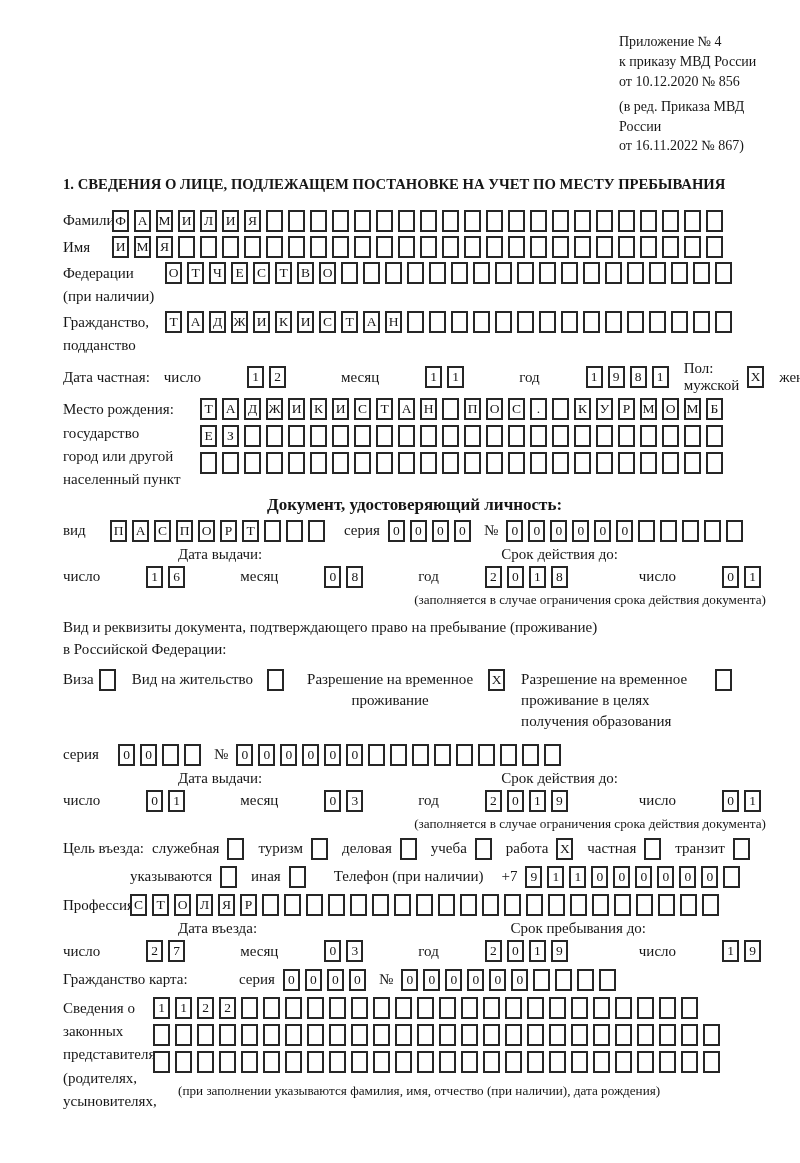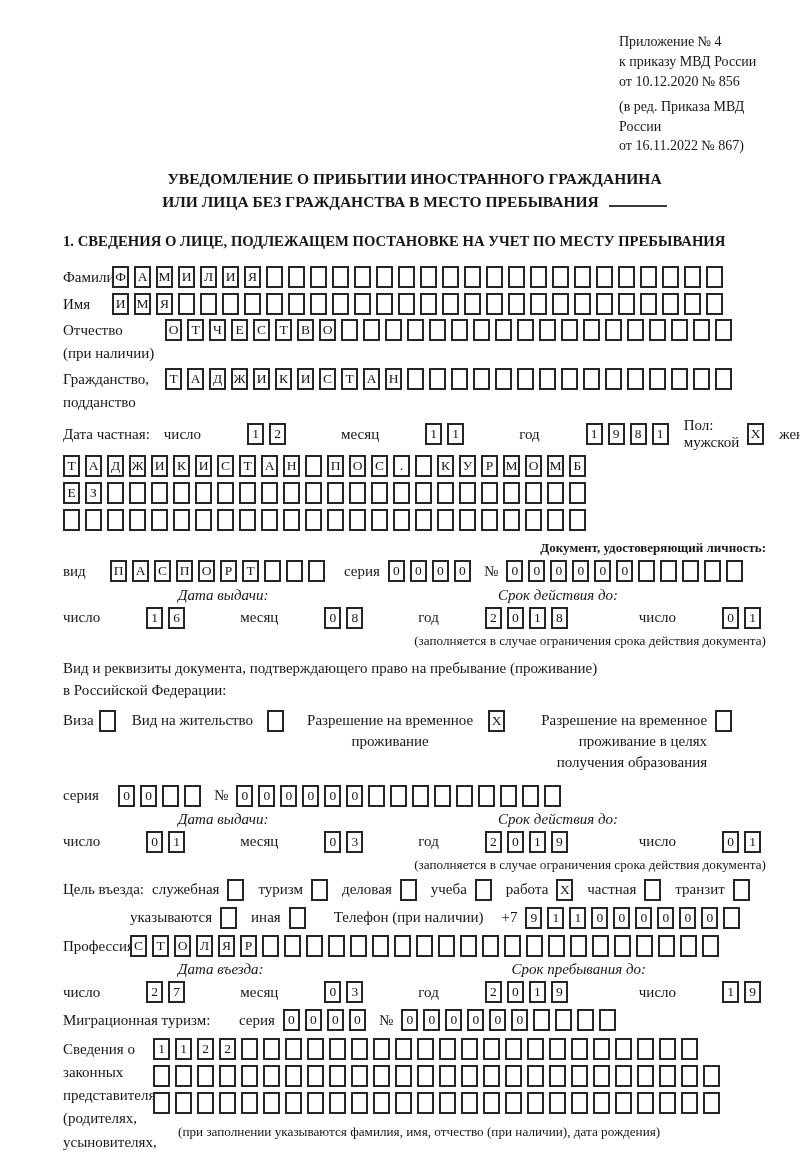--- a/index.html
+++ b/index.html
@@ -32,35 +32,35 @@
     flex: none; display: inline-flex; align-items: center; justify-content: center;
     width: 17px; height: 22px; border: 2px solid #262626; margin-right: 5px;
     font-size: 13.5px; background: #fff;
   }
   .boxcol .boxes { display: flex; margin-bottom: 5px; }
 
   .dgroup { display: inline-flex; align-items: center; gap: 40px; }
   .dgroup .dl { margin-right: 6px; }
   .dgroup .dl + .boxes { margin-right: 10px; }
   .dgroup.right { margin-left: 56px; }
-  .dates-header { display: flex; margin: 3px 0 3px 0; font-style: italic; }
+  .dates-header { display: flex; margin: 3px 0 3px 0; }
   .dh-left { margin-left: 115px; }
   .dh-right { margin-left: auto; margin-right: 148px; }
   .note-right { text-align: right; font-size: 13.2px; margin: 0 0 6px 0; }
 
-  .doc-heading { text-align: right; font-weight: bold; font-size: 13px; margin: 4px 0 4px 0; }
+  .doc-heading { text-align: center; font-weight: bold; font-size: 17px; margin: 4px 0 4px 0; }
 
   .intro { margin-top: 8px; line-height: 1.5; }
   .optrow { display: flex; align-items: flex-start; margin: 8px 0 12px 0; }
   .opt { display: flex; align-items: flex-start; }
   .opt + .opt { margin-left: 16px; }
   .opt .cbox { margin-left: 8px; margin-right: 0; }
   .opt-label { line-height: 1.4; }
   .opt-label.wrap3 { max-width: 180px; text-align: center; }
-  .opt-label.wrap4 { max-width: 186px; text-align: right; }
+  .opt-label.wrap4 { max-width: 186px; text-align: left; }
 
   .prow { display: flex; align-items: center; margin-bottom: 6px; flex-wrap: nowrap; }
   .prow .pl { margin-right: 8px; }
   .prow .cbox { margin-right: 14px; }
   .indent { margin-left: 67px; }
   .phone-label { margin-left: 14px; margin-right: 18px; }
   .phone-prefix { margin-right: 8px; }
 
   .mig-label { width: 150px; }
   .mig-gap { width: 26px; }
@@ -78,26 +78,20 @@
     <div>Приложение № 4</div>
     <div>к приказу МВД России</div>
     <div>от 10.12.2020 № 856</div>
     <div class="sub">
       <div>(в ред. Приказа МВД России</div>
       <div>от 16.11.2022 № 867)</div>
     </div>
   </div>
 
 
-  <div class="title">
-    <div>УВЕДОМЛЕНИЕ О ПРИБЫТИИ ИНОСТРАННОГО ГРАЖДАНИНА</div>
-    <div>
-      <span>ИЛИ ЛИЦА БЕЗ ГРАЖДАНСТВА В МЕСТО ПРЕБЫВАНИЯ</span><span class="blank-line"></span>
-    </div>
-  </div>
 
   <div class="sec-heading">1. СВЕДЕНИЯ О ЛИЦЕ, ПОДЛЕЖАЩЕМ ПОСТАНОВКЕ НА УЧЕТ ПО МЕСТУ ПРЕБЫВАНИЯ</div>
 
   <div class="frow">
     <span class="flabel w49">Фамилия</span>
     <span class="boxes">
         <span class="cell">Ф</span>
         <span class="cell">А</span>
         <span class="cell">М</span>
         <span class="cell">И</span>
@@ -157,21 +151,21 @@
         <span class="cell"></span>
         <span class="cell"></span>
         <span class="cell"></span>
         <span class="cell"></span>
         <span class="cell"></span>
       </span>
   </div>
 
   <div class="frow top">
     <div class="flabel w102">
-      <div>Отчество</div>
+      <div>Федерации</div>
       <div>(при наличии)</div>
     </div>
     <span class="boxes">
         <span class="cell">О</span>
         <span class="cell">Т</span>
         <span class="cell">Ч</span>
         <span class="cell">Е</span>
         <span class="cell">С</span>
         <span class="cell">Т</span>
         <span class="cell">В</span>
@@ -253,20 +247,26 @@
           <span class="cell">1</span>
         </span>
     </span>
     <span style="margin-right:8px;">Пол: мужской</span>
     <span class="cell cbox">X</span>
     <span style="margin:0 12px 0 10px;">женский</span>
     <span class="cell cbox"></span>
   </div>
 
   <div class="frow top" style="margin-top:4px;">
+    <div class="flabel w137" style="line-height:1.55;">
+      <div>Место рождения:</div>
+      <div>государство</div>
+      <div>город или другой</div>
+      <div>населенный пункт</div>
+    </div>
     <div class="boxcol">
       <span class="boxes">
           <span class="cell">Т</span>
           <span class="cell">А</span>
           <span class="cell">Д</span>
           <span class="cell">Ж</span>
           <span class="cell">И</span>
           <span class="cell">К</span>
           <span class="cell">И</span>
           <span class="cell">С</span>
@@ -641,21 +641,21 @@
       <span class="boxes">
           <span class="cell">2</span>
           <span class="cell">0</span>
           <span class="cell">2</span>
           <span class="cell">5</span>
         </span>
     </span>
   </div>
 
   <div class="frow" style="margin-top:6px;">
-    <span class="flabel mig-label">Миграционная туризм:</span>
+    <span class="flabel mig-label">Гражданство карта:</span>
     <span class="mig-gap"></span>
     <span class="sl">серия</span>
     <span class="boxes">
         <span class="cell">0</span>
         <span class="cell">0</span>
         <span class="cell">0</span>
         <span class="cell">0</span>
       </span>
     <span class="nl">№</span>
     <span class="boxes">

